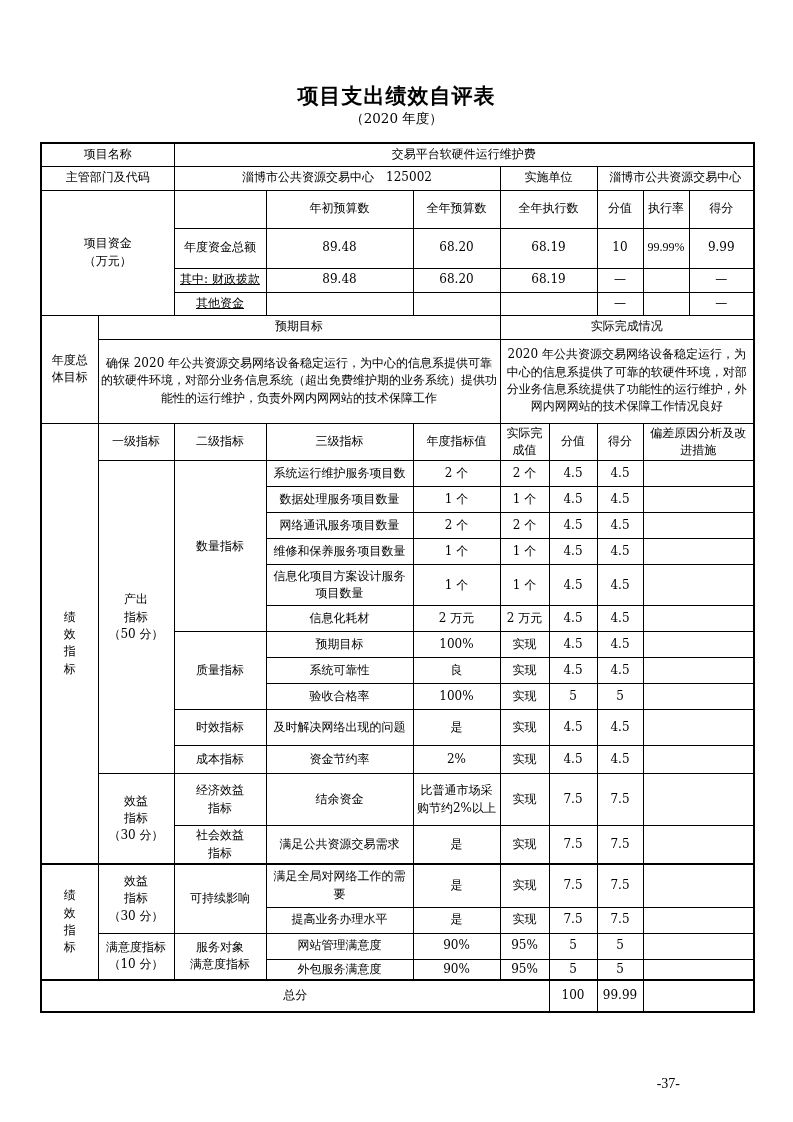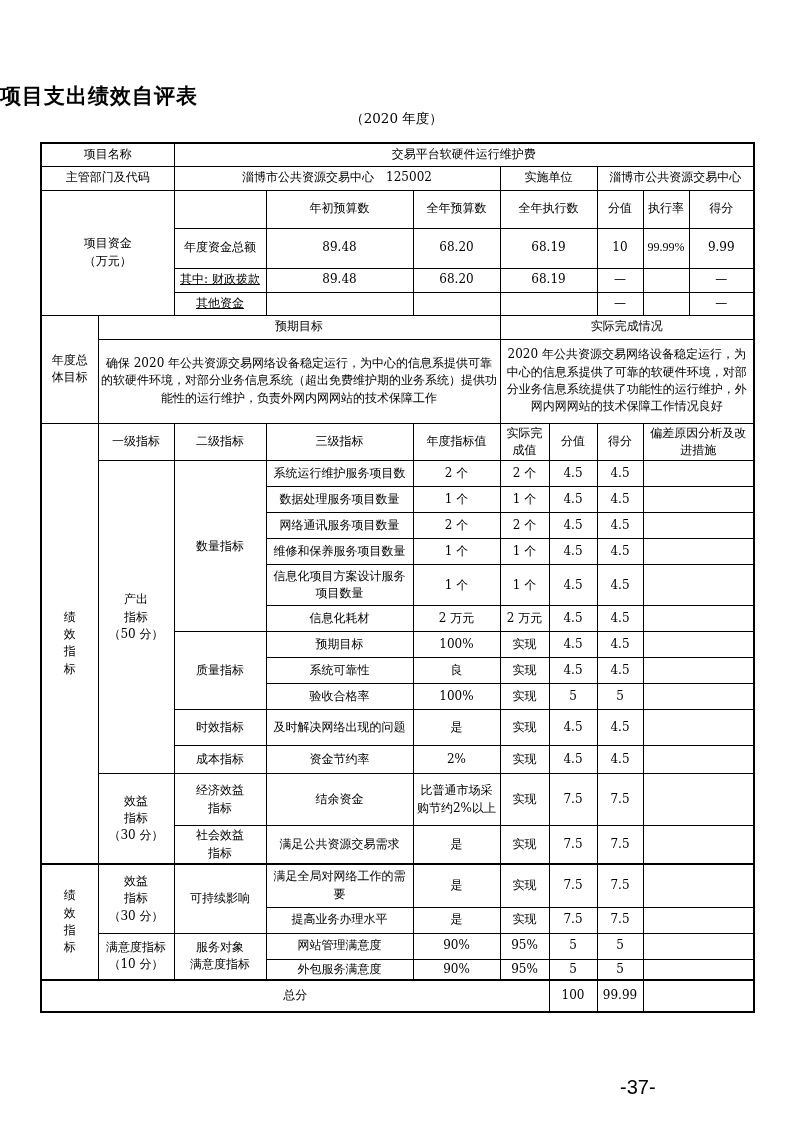--- a/index.html
+++ b/index.html
@@ -6,21 +6,21 @@
   .page {
     position:relative;
     width:793px; height:1122px;
     background:#ffffff;
     color:#000;
     font-family:"DejaVu Serif","Liberation Serif",serif;
     overflow:hidden;
   }
   .title {
     padding-top:82px;
-    text-align:left;
+    text-align:center;
     font-family:"DejaVu Sans","Liberation Sans",sans-serif;
     font-weight:bold;
     font-size:21px;
     letter-spacing:1px;
   }
   .subtitle {
     text-align:center;
     font-size:13.5px;
   }
   table.eval {
@@ -50,23 +50,23 @@
     text-align:justify;
     padding:2px 10px;
     line-height:1.7;
   }
   .rlabel { text-align:right; padding-right:5px;text-decoration:underline; }
   .rate { padding:0 8px;font-family:Liberation Serif, serif; }
   .dev-h { padding:0 1px; }
   .pageno {
     position:absolute;
     top:1076px; left:620px; width:60px;
-    text-align:left;
-    font-family:Liberation Sans, sans-serif;
-    font-size:20px;
+    text-align:right;
+    font-family:Liberation Serif, serif;
+    font-size:14px;
   }
 </style>
 </head>
 <body>
 
 <div class="page">
 
   <div class="title">项目支出绩效自评表</div>
   <div class="subtitle">（2020 年度）</div>
 

